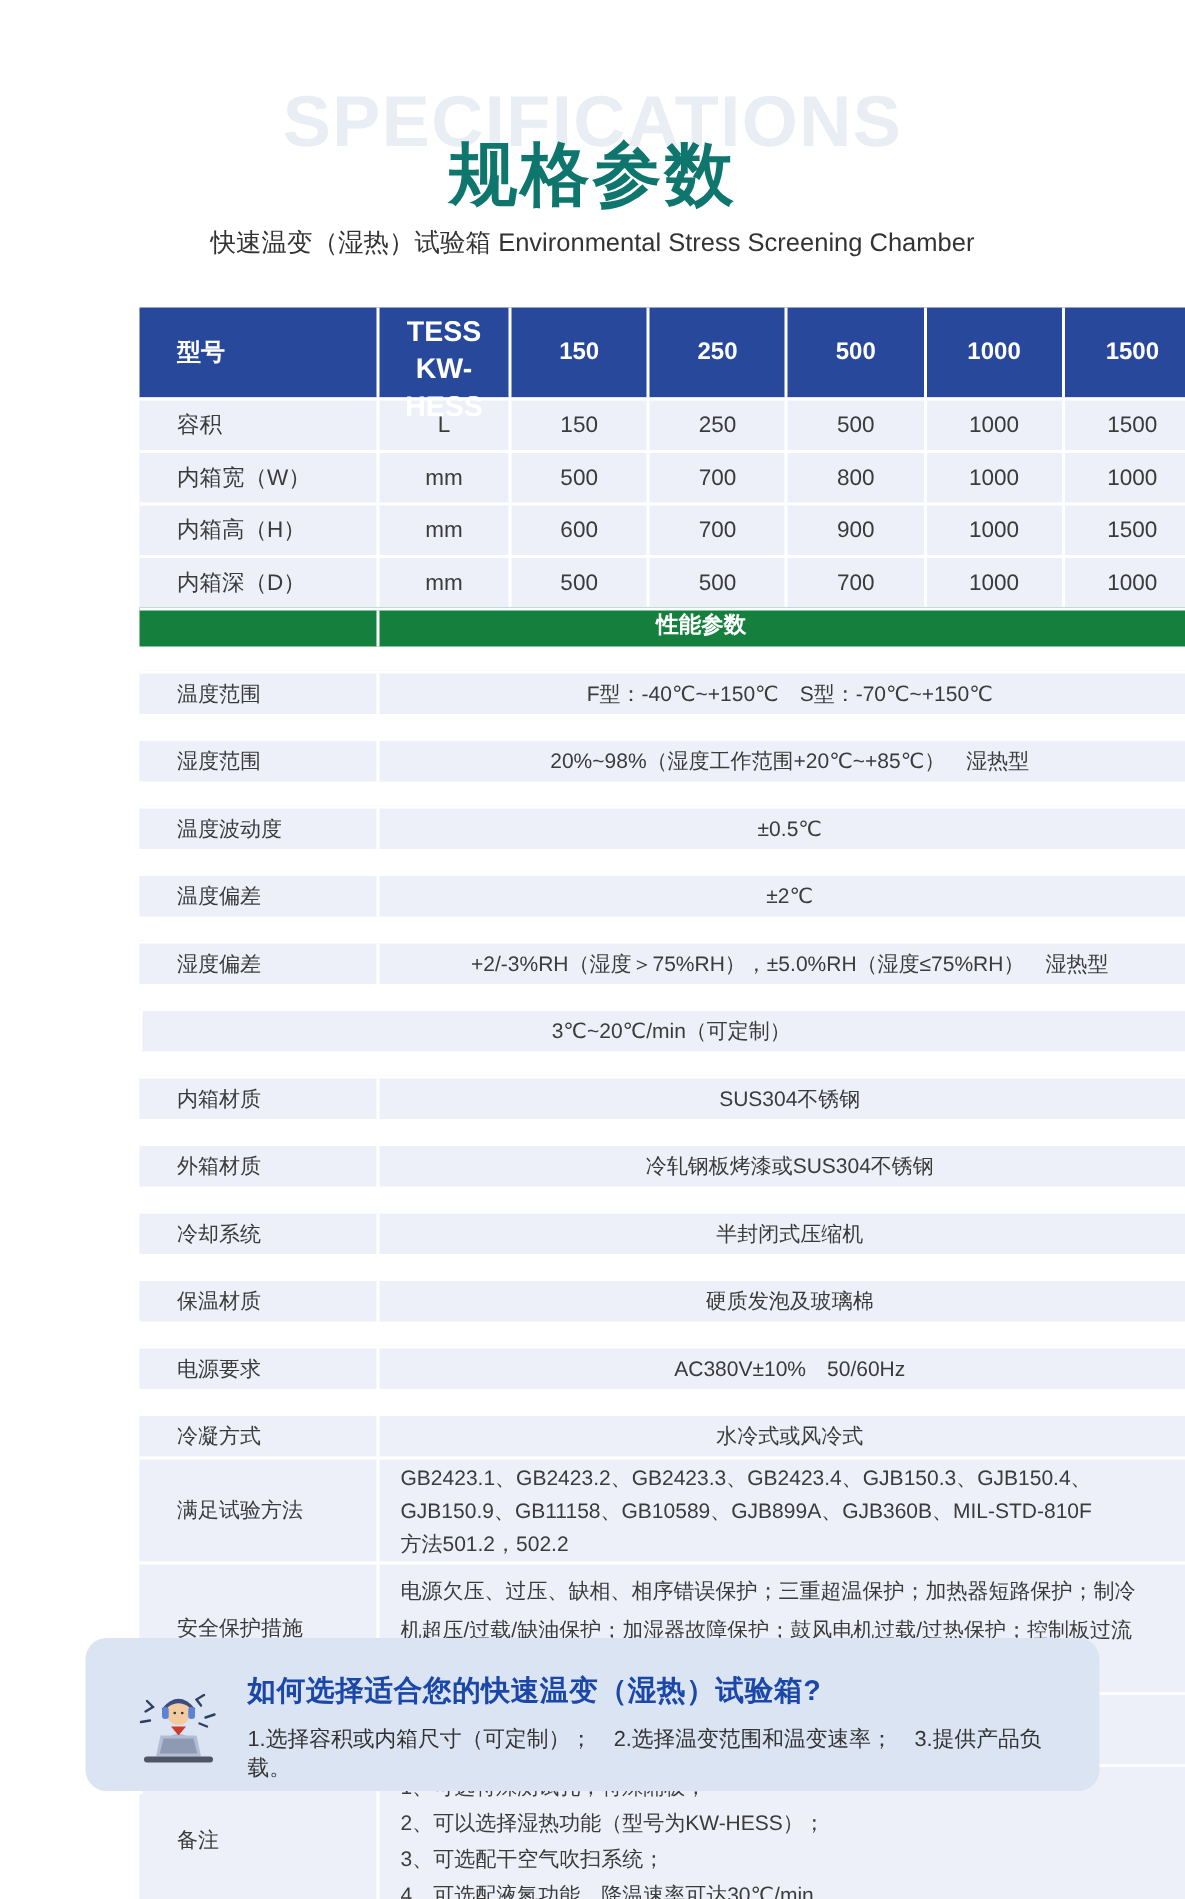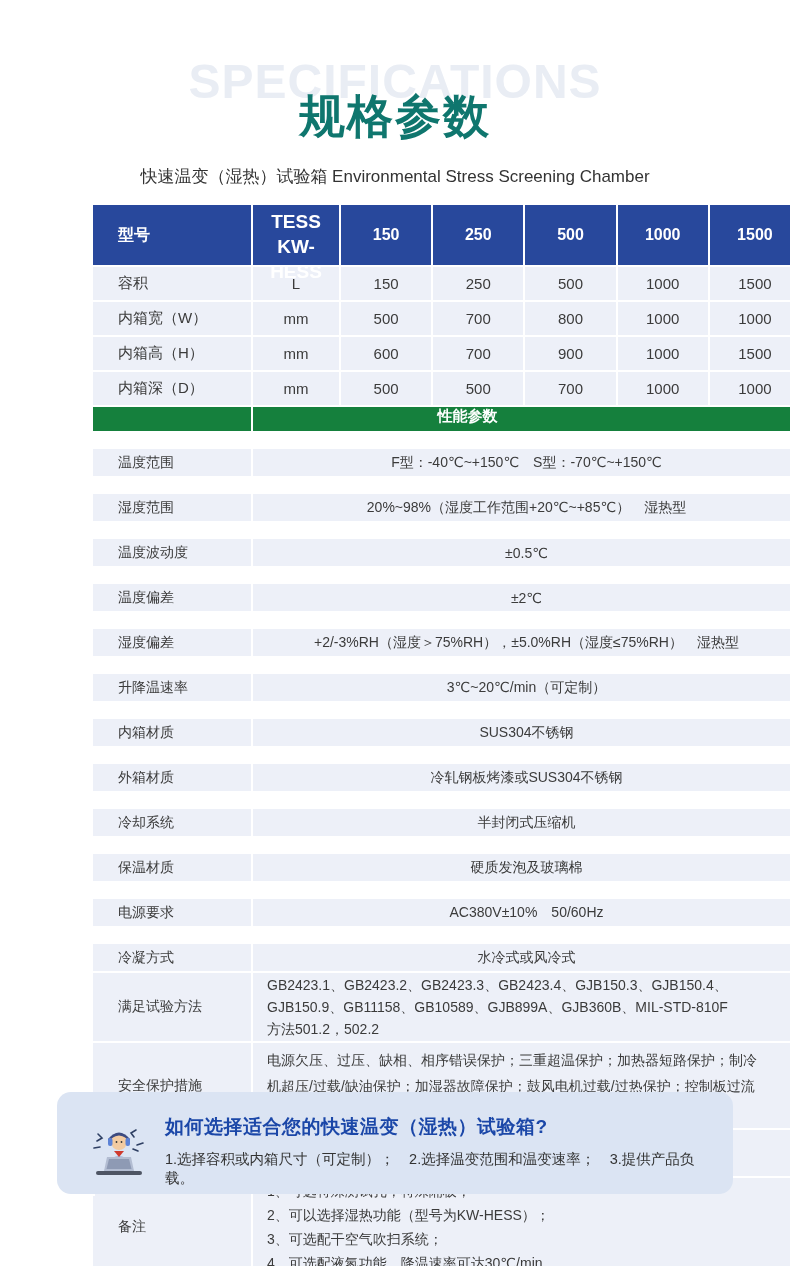--- a/index.html
+++ b/index.html
@@ -6,21 +6,21 @@
   html,body { background:#fff; }
   body { width:790px; height:1266px; font-family:"Liberation Sans","DejaVu Sans",sans-serif; }
   .page { position:relative; width:790px; height:1266px; background:#fff; overflow:hidden; }
 
   
   .hero { position:relative; height:150px; }
   .watermark { position:absolute; top:54px; left:0; width:100%; text-align:center;
     font-size:48px; font-weight:bold; color:#e9edf4; letter-spacing:1px; }
   .page-title { position:absolute; top:86px; left:0; width:100%; text-align:center;
     font-size:46px; font-weight:bold; color:#0f766e; letter-spacing:2px; }
-  .subtitle { margin-top:15px; text-align:center; font-size:17px; color:#333; }
+  .subtitle { text-align:center; font-size:17px; color:#333; }
 
   
   .spec-table { position:absolute; left:60px; top:205px; width:740px;padding-left:33px; }
   .row { display:flex; width:100%; }
   .cell { display:flex; align-items:center; justify-content:center; }
   .c-label { width:158px; justify-content:flex-start; padding-left:25px; }
   .c-unit  { width:88px; }
   .c-num   { flex:1; }
 
   .thead { height:60px; background:#28489c; color:#fff; font-weight:bold; }
@@ -140,21 +140,20 @@
     </div>
     <div class="row prow">
       <div class="plabel">温度偏差</div>
       <div class="pvalue">±2℃</div>
     </div>
     <div class="row prow">
       <div class="plabel">湿度偏差</div>
       <div class="pvalue">+2/-3%RH（湿度＞75%RH），±5.0%RH（湿度≤75%RH）　湿热型</div>
     </div>
     <div class="row prow">
-      <div class="plabel">升降温速率</div>
       <div class="pvalue">3℃~20℃/min（可定制）</div>
     </div>
     <div class="row prow">
       <div class="plabel">内箱材质</div>
       <div class="pvalue">SUS304不锈钢</div>
     </div>
     <div class="row prow">
       <div class="plabel">外箱材质</div>
       <div class="pvalue">冷轧钢板烤漆或SUS304不锈钢</div>
     </div>

